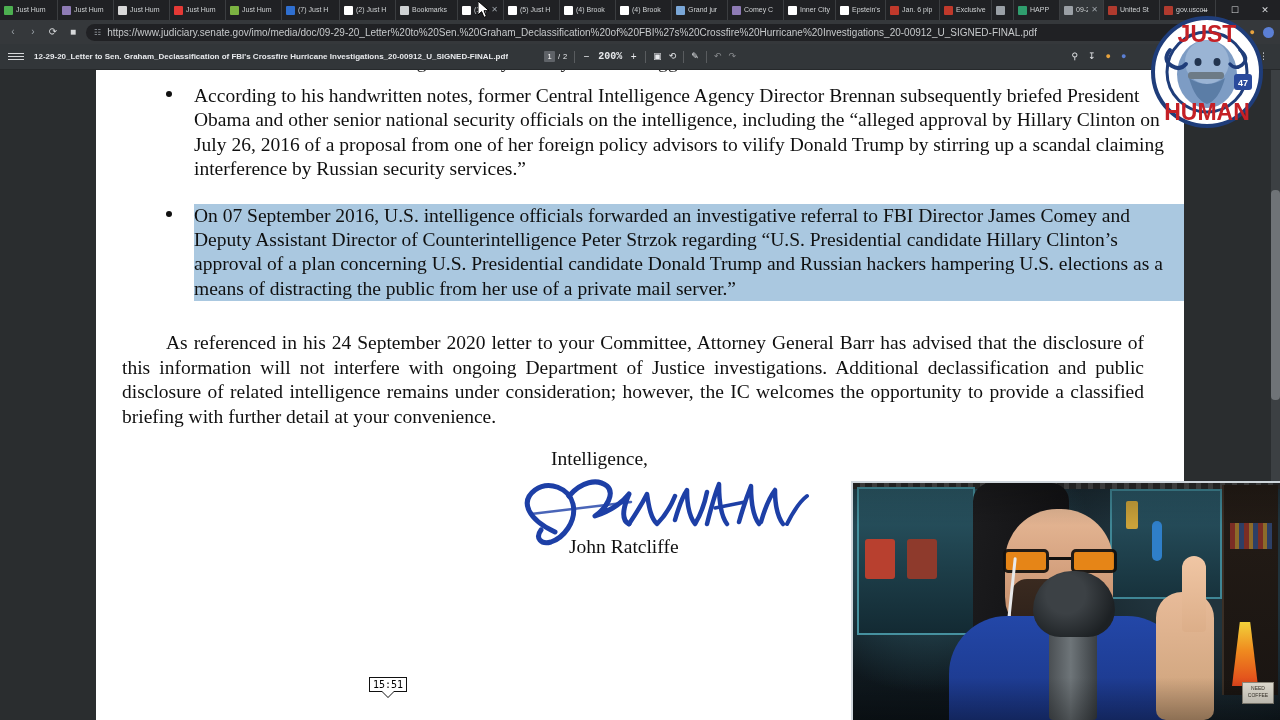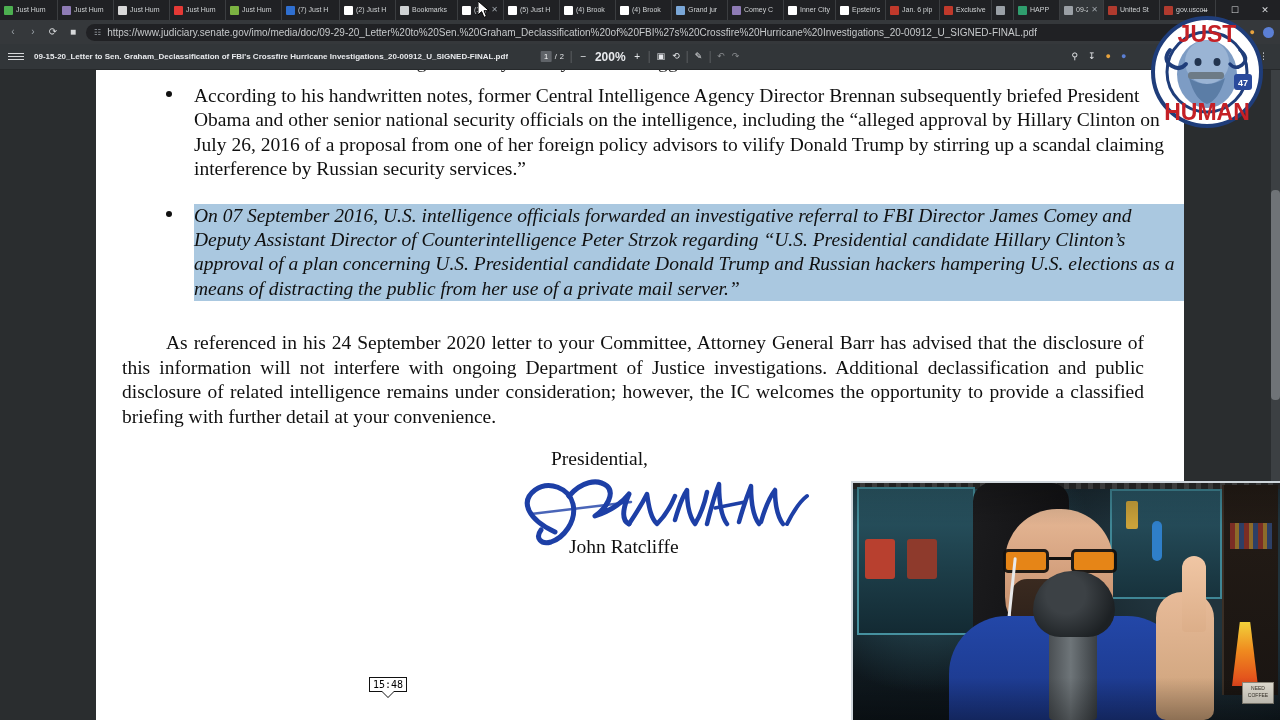--- a/index.html
+++ b/index.html
@@ -120,21 +120,21 @@
     font-size: 7.5px; color: #e8eaed;
   }
   .pagebox .pgnum {
     background: #5f6368; color: #fff;
     padding: 0 3px; border-radius: 1px;
     min-width: 11px; text-align: center;
     font-size: 7.5px; line-height: 11px;
   }
   .sep { width: 1px; height: 12px; background: #5a5d60; }
   .zbtn { color: #e8eaed; font-size: 10px; line-height: 1; width: 9px; text-align: center; }
-  .zval { font-size: 12px; color: #e8eaed; font-weight: bold; min-width: 22px; text-align: right; }
+  .zval { font-size: 10px; color: #e8eaed; font-weight: bold; min-width: 22px; text-align: right; font-family: Liberation Mono, monospace; }
   .ticon { color: #e8eaed; font-size: 9px; line-height: 1; }
   .ticon.dim { color: #8a8d90; }
   .pdfbar-right {
     margin-left: auto; display: flex; align-items: center; gap: 10px;
     padding-right: 4px;
   }
 
   
   .docarea {
     position: absolute; left: 0; top: 70px;
@@ -519,21 +519,21 @@
       <span class="avatar-dot"></span>
     </div>
   </div>
 
   <div class="pdfbar">
     <div class="hamburger">
         <i></i>
         <i></i>
         <i></i>
       </div>
-    <div class="pdftitle">09-15-20_Letter to Sen. Graham_Declassification of FBI's Crossfire Hurricane Investigations_20-00912_U_SIGNED-FINAL.pdf</div>
+    <div class="pdftitle">12-29-20_Letter to Sen. Graham_Declassification of FBI's Crossfire Hurricane Investigations_20-00912_U_SIGNED-FINAL.pdf</div>
     <div class="pdfctrls">
       <div class="pagebox">
         <span class="pgnum">1</span>
         <span>/</span>
         <span>2</span>
       </div>
       <div class="sep"></div>
       <div class="zbtn">−</div>
       <div class="zval">200%</div>
       <div class="zbtn">+</div>
@@ -566,30 +566,30 @@
 
         <div class="cutline">
           <span>which the Russian intelligence analysis may reflect exaggeration or fabrication.</span>
         </div>
 
         <ul class="bullets" style="margin-top:24px;">
           <li class="bullet">
             <span class="dot"></span>
             <span class="btext">According to his handwritten notes, former Central Intelligence Agency Director Brennan subsequently briefed President Obama and other senior national security officials on the intelligence, including the “alleged approval by Hillary Clinton on July 26, 2016 of a proposal from one of her foreign policy advisors to vilify Donald Trump by stirring up a scandal claiming interference by Russian security services.”</span>
           </li>
-          <li class="bullet" style="margin-top:22px;font-style:italic;">
+          <li class="bullet" style="margin-top:22px;">
             <span class="dot"></span>
             <span class="btext hl">On 07 September 2016, U.S. intelligence officials forwarded an investigative referral to FBI Director James Comey and Deputy Assistant Director of Counterintelligence Peter Strzok regarding “U.S. Presidential candidate Hillary Clinton’s approval of a plan concerning U.S. Presidential candidate Donald Trump and Russian hackers hampering U.S. elections as a means of distracting the public from her use of a private mail server.”</span>
           </li>
         </ul>
 
         <div class="para" style="margin-top:30px;">As referenced in his 24 September 2020 letter to your Committee, Attorney General Barr has advised that the disclosure of this information will not interfere with ongoing Department of Justice investigations.  Additional declassification and public disclosure of related intelligence remains under consideration; however, the IC welcomes the opportunity to provide a classified briefing with further detail at your convenience.</div>
 
         <div class="sigblock">
-          <div class="sigline">Presidential,</div>
+          <div class="sigline">Intelligence,</div>
           <div class="signature">
             <svg width="300" height="78" viewBox="0 0 300 78">
               <g fill="none" stroke="#1d3fa6" stroke-linecap="round" stroke-linejoin="round">
                 <path d="M44 64 C18 52 8 34 24 22 C38 12 58 20 62 36 C66 54 52 70 40 74 C30 77 24 70 30 62" stroke-width="5"></path>
                 <path d="M58 28 C70 14 86 10 96 18 C104 25 96 40 84 48 C96 44 110 36 118 26 C112 40 110 52 118 56" stroke-width="5"></path>
                 <path d="M118 56 C126 44 132 34 136 26 C138 40 140 50 146 56 C154 48 160 38 164 28" stroke-width="4.5"></path>
                 <path d="M164 52 C168 38 172 28 176 22 C176 36 178 48 184 56 C190 46 194 34 196 24" stroke-width="4.5"></path>
                 <path d="M196 56 C200 40 204 26 208 16 C208 34 210 48 216 56" stroke-width="4.5"></path>
                 <path d="M204 40 C214 38 224 36 234 34" stroke-width="3.5"></path>
                 <path d="M228 54 C232 40 236 28 240 18 C240 36 242 48 248 56" stroke-width="4.5"></path>
@@ -603,21 +603,21 @@
         </div>
 
       </div>
     </div>
 
     <div class="scrollbar">
       <div class="scrollthumb"></div>
     </div>
   </div>
 
-  <div class="tooltip">15:48</div>
+  <div class="tooltip">15:51</div>
 
   <div class="logo">
     <svg width="126" height="112" viewBox="0 0 126 112">
       <circle cx="63" cy="56" r="54" fill="#ffffff" stroke="#1f3d7a" stroke-width="4"></circle>
       <circle cx="63" cy="56" r="40" fill="none" stroke="#1f3d7a" stroke-width="3"></circle>
       <ellipse cx="63" cy="58" rx="30" ry="34" fill="#7d9cc4"></ellipse>
       <ellipse cx="63" cy="46" rx="22" ry="22" fill="#9ab4d4"></ellipse>
       <ellipse cx="54" cy="46" rx="3.5" ry="4" fill="#22344f"></ellipse>
       <ellipse cx="73" cy="46" rx="3.5" ry="4" fill="#22344f"></ellipse>
       <path d="M45 62 q18 12 36 0 q-6 22 -18 26 q-12 -4 -18 -26z" fill="#5b7da6"></path>

